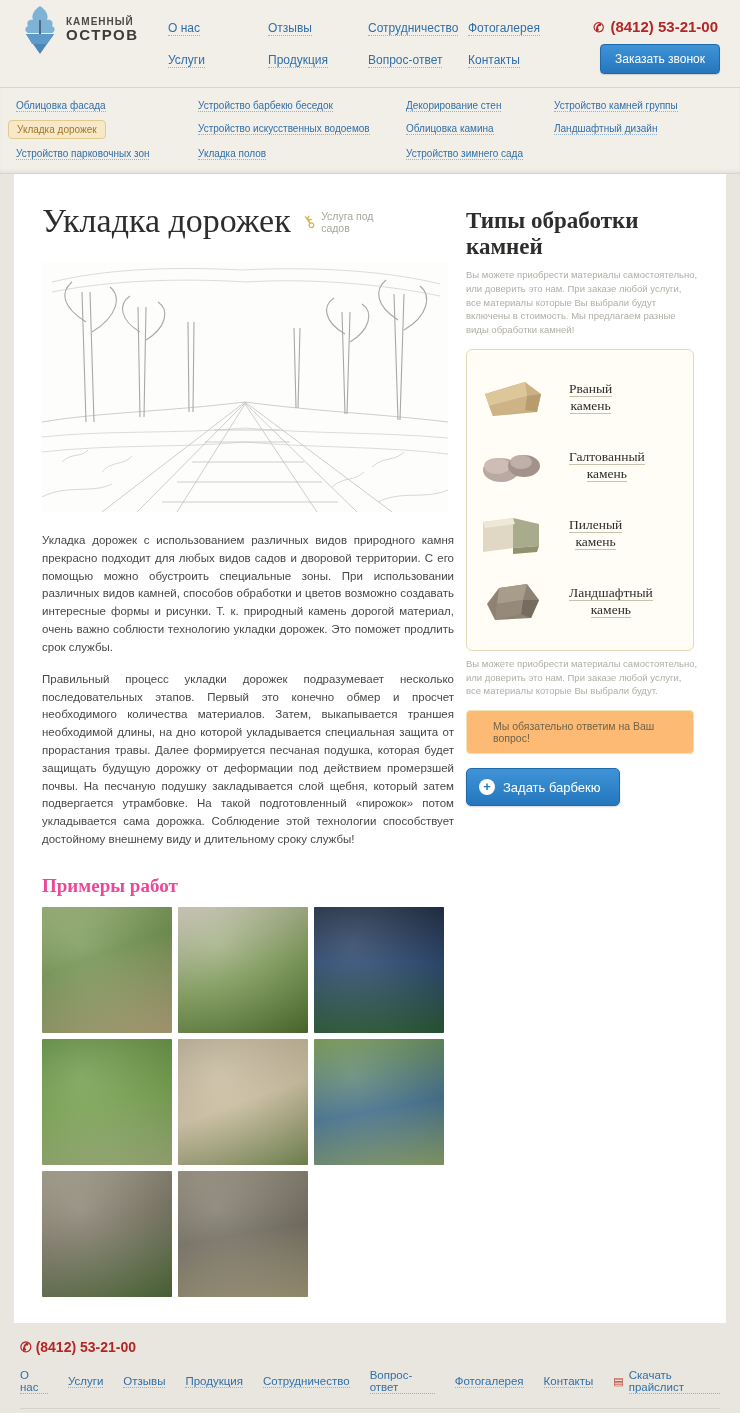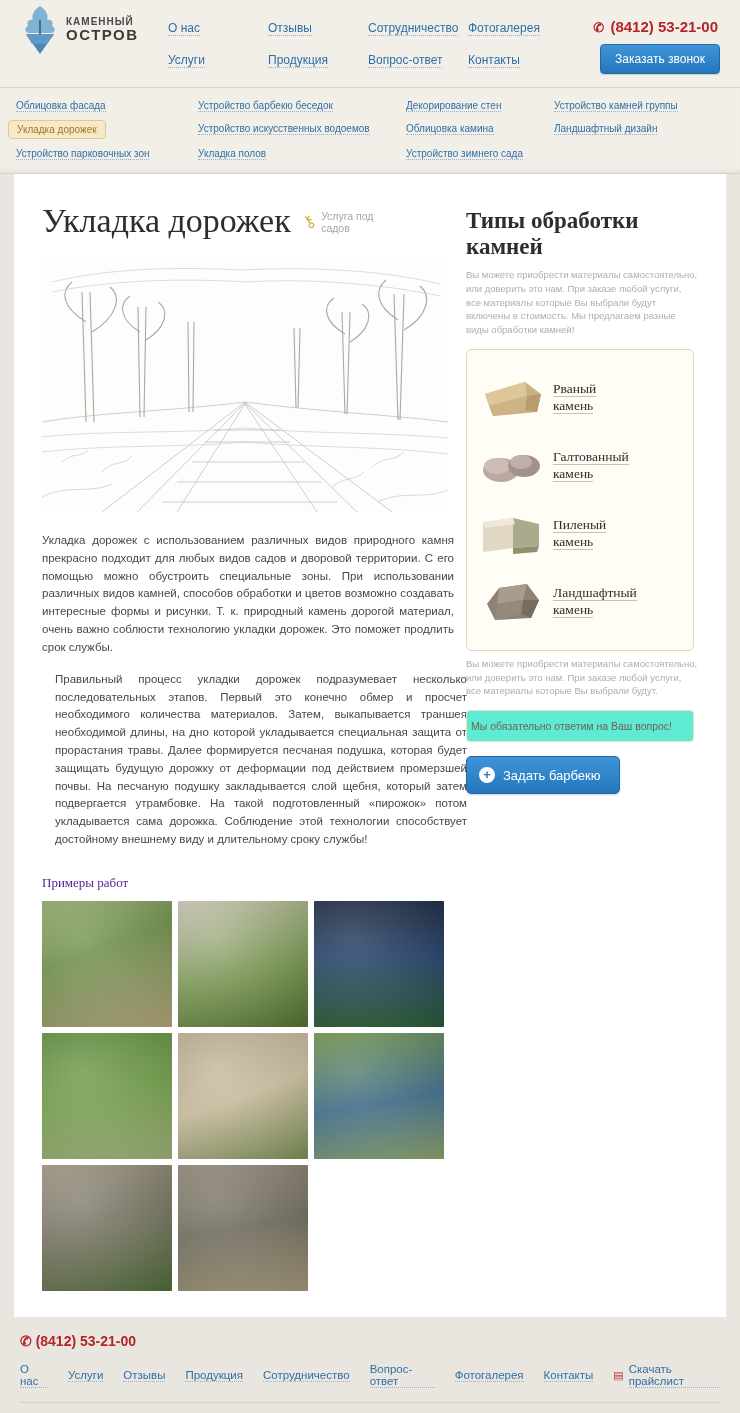--- a/index.html
+++ b/index.html
@@ -143,27 +143,27 @@
   .sketch svg { display: block; }
 
   .body-text {
     font-size: 11.5px;
     line-height: 1.55;
     color: #4a4845;
     margin: 20px 0 0 0;
     width: 412px;
     text-align: justify;
   }
-  .body-text + .body-text { margin-top: 14px; margin-left: 13px; }
+  .body-text + .body-text { margin-top: 14px; }
 
   h2.section-title {
     font-family: "Liberation Serif", serif;
-    font-size: 13px;
-    font-weight: normal;
-    color: #4c1d95;
+    font-size: 19px;
+    font-weight: bold;
+    color: #ec4899;
     margin: 26px 0 10px 0;
   }
 
   .gallery {
     display: grid;
     grid-template-columns: 130px 130px 130px;
     gap: 6px;
     width: 398px;
   }
   .gallery .cell { height: 126px; border-radius: 1px; overflow: hidden; position: relative; }
@@ -190,36 +190,37 @@
     font-size: 9.5px; line-height: 1.45; color: #b1aea6; margin: 0 0 12px 0;
   }
   .stone-box {
     border: 1px solid #e3d9b8;
     border-radius: 6px;
     background: #fffdf6;
     padding: 14px 12px;
     width: 228px;
   }
   .stone-row {
-    display: flex; align-items: center; gap: 8px;
+    display: flex; align-items: center; gap: 24px;
     padding: 8px 0;
+    text-align: center;
   }
   .stone-img { width: 66px; height: 52px; position: relative; flex: none; }
   .stone-label {
     font-family: "Liberation Serif", serif;
     font-size: 13.5px; color: #2d2d2b; line-height: 1.25;
   }
   .stone-label span { border-bottom: 1px solid #c9c3ae; }
 
   .q-note { font-size: 9.5px; line-height: 1.45; color: #b1aea6; margin: 6px 0 12px 0; }
   .q-banner {
-    background: #5eead4;
+    background: #fdba74;
     border: 1px solid #efe2b4;
     border-radius: 4px;
-    padding: 9px 4px;
+    padding: 9px 26px;
     font-size: 10.5px;
     color: #6e6448;
     width: 228px;
   }
   .ask-btn {
     margin-top: 14px;
     display: inline-flex; align-items: center; gap: 8px;
     background: linear-gradient(#3f93d6, #2477bd);
     border: 1px solid #1f6aa8;
     border-radius: 5px;

